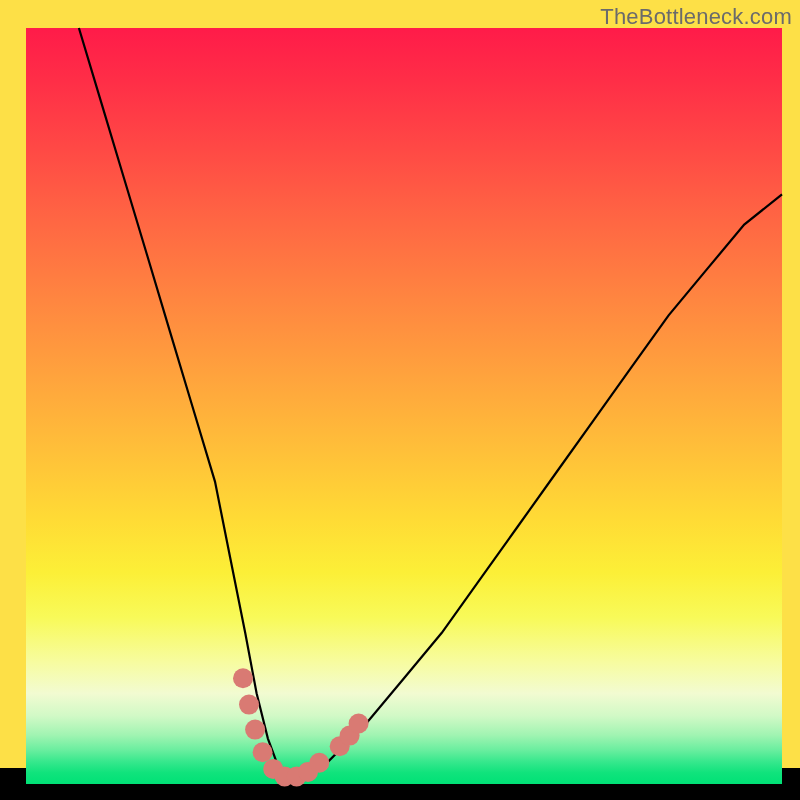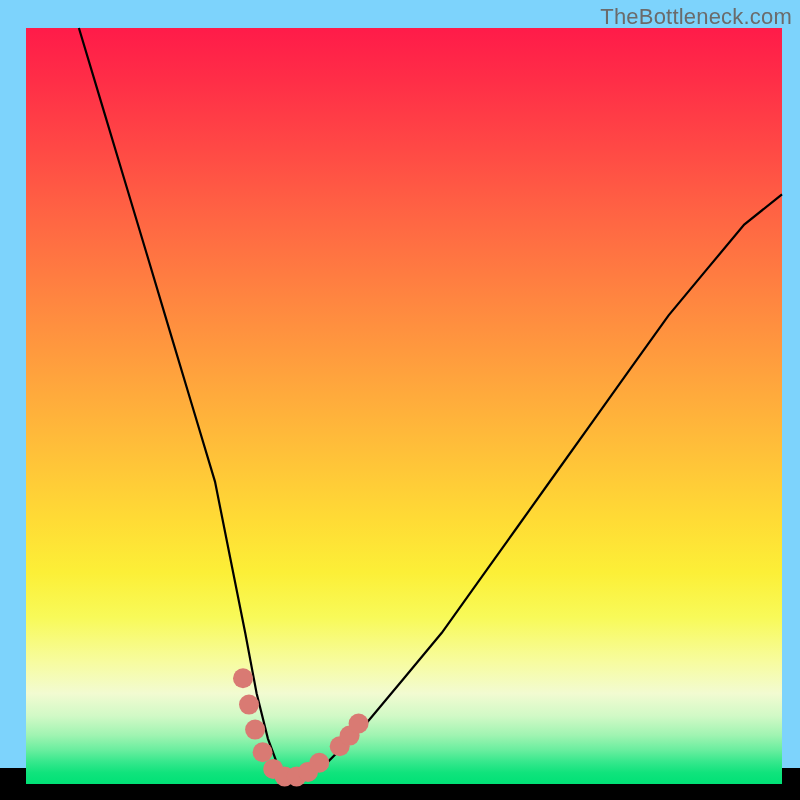--- a/index.html
+++ b/index.html
@@ -9,21 +9,21 @@
     height: 800px;
     background: #000;
     overflow: hidden;
   }
   .frame {
     position: absolute;
     left: 0;
     top: 0;
     width: 800px;
     height: 768px;
-    background: #7dd3fc;
+    background: #fde047;
   }
   .plot {
     position: absolute;
     left: 26px;
     top: 28px;
     width: 756px;
     height: 756px;
     background: linear-gradient(to bottom,
       #ff1b49 0%,
       #ff2e47 7%,

